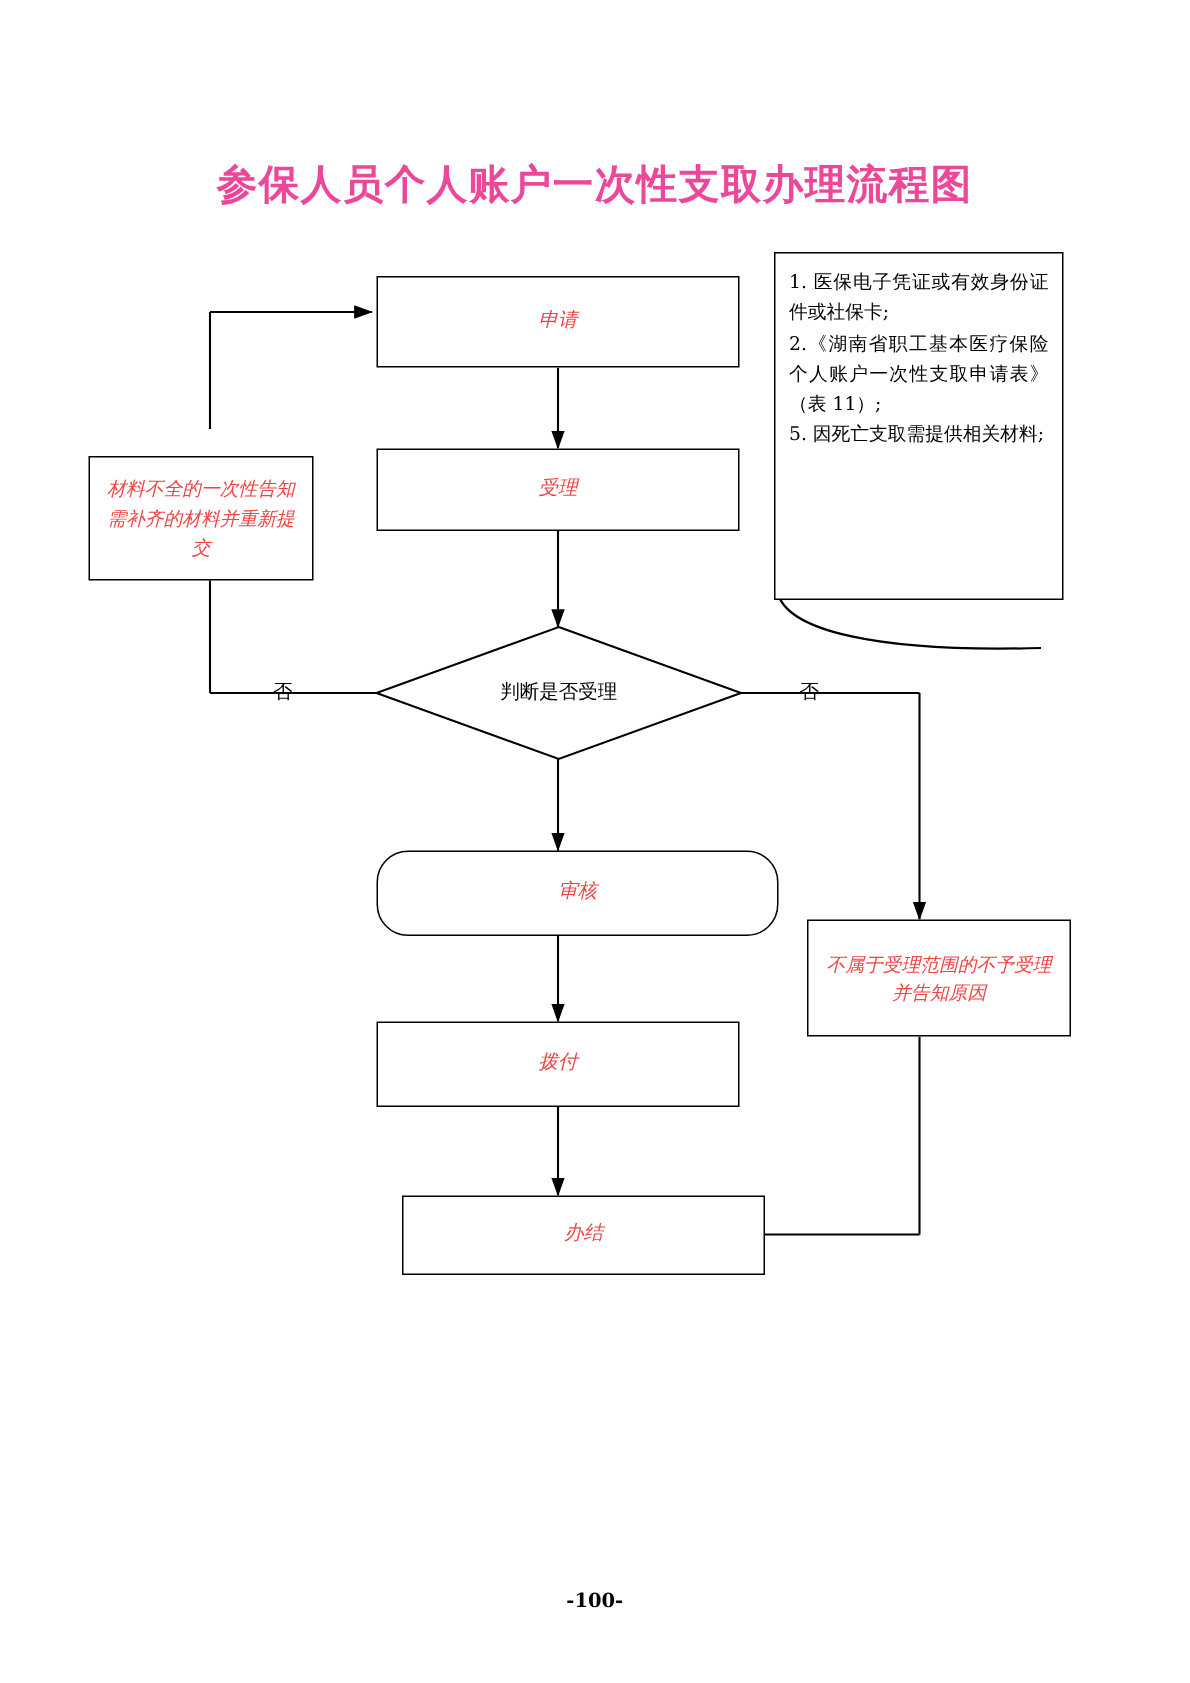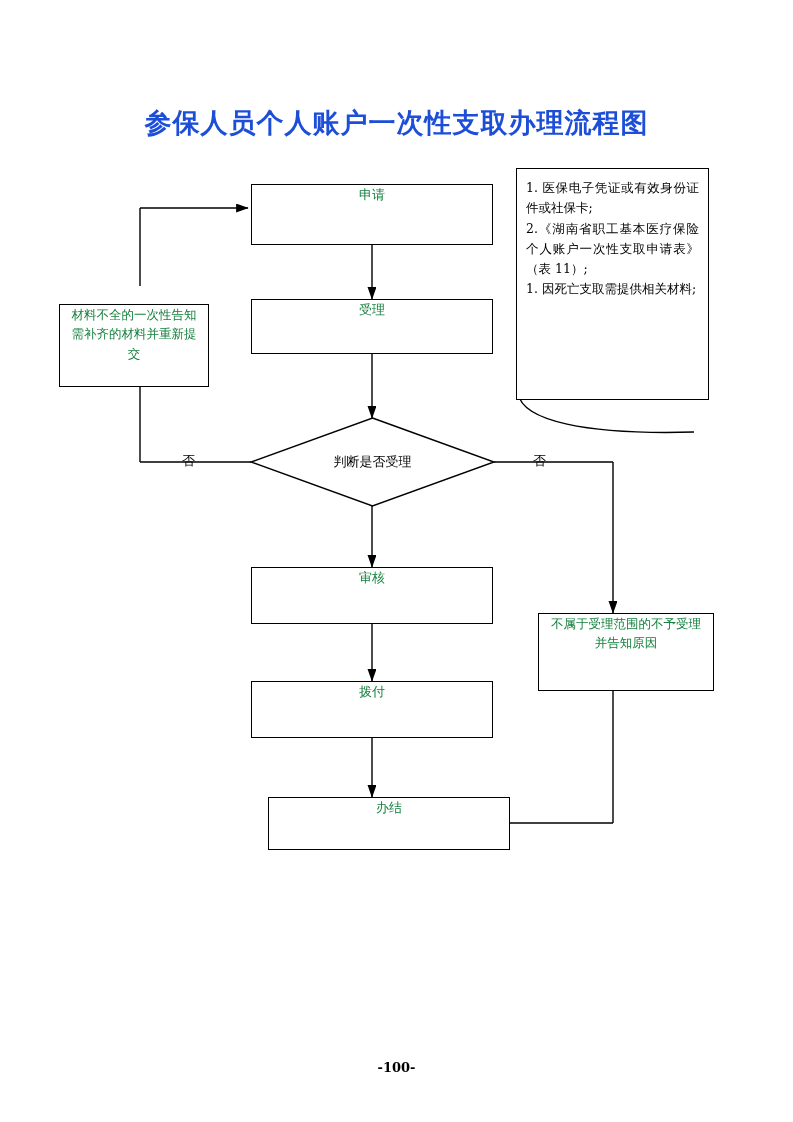--- a/index.html
+++ b/index.html
@@ -22,35 +22,36 @@
   #title {
     position: absolute;
     top: 105px;
     left: 0;
     width: 793px;
     text-align: center;
     font-family: "DejaVu Serif", "Liberation Serif", serif;
     font-weight: bold;
     font-size: 27px;
     letter-spacing: 1px;
-    color: #1d4ed8;
+    color: #ec4899;
   }
   .node {
     position: absolute;
     box-sizing: border-box;
     border: 1.5px solid #000;
     background: #fff;
     display: flex;
-    align-items: flex-start;
+    align-items: center;
     justify-content: center;
     text-align: center;
     font-family: "DejaVu Serif", "Liberation Serif", serif;
     font-size: 13px;
     line-height: 1.55;
-    color: #15803d;
+    color: #ef4444;
+    font-style: italic;
   }
   .node.small {
     font-size: 12.5px;
   }
   .node span { display: block; padding: 0 6px; }
 
   
   .diamond-wrap {
     position: absolute;
   }
@@ -180,21 +181,21 @@
     <span>材料不全的一次性告知需补齐的材料并重新提交</span>
   </div>
 
   <div class="diamond-wrap" style="left:251px; top:418px; width:243px; height:88px;">
     <svg width="243" height="88" viewBox="0 0 243 88">
       <polygon points="121.5,0 243,44 121.5,88 0,44" fill="#fff" stroke="#000" stroke-width="1.4"></polygon>
     </svg>
     <div class="diamond-label">判断是否受理</div>
   </div>
 
-  <div class="node" style="left:251px; top:567px; width:242px; height:57px;">
+  <div class="node" style="left:251px; top:567px; width:268px; height:57px;border-radius:21px;">
     <span>审核</span>
   </div>
 
   <div class="node" style="left:251px; top:681px; width:242px; height:57px;">
     <span>拨付</span>
   </div>
 
   <div class="node" style="left:268px; top:797px; width:242px; height:53px;">
     <span>办结</span>
   </div>
@@ -206,19 +207,19 @@
   <div class="edge-label" style="left:182px; top:452px;">否</div>
   <div class="edge-label" style="left:533px; top:452px;">否</div>
 
   <div id="note">
     <svg id="note-tail" viewBox="0 0 180 45">
       <path d="M2,0 C6,28 70,42 178,39" fill="#fff" stroke="#000" stroke-width="1.5"></path>
     </svg>
     <div class="note-body">
       <div>1. 医保电子凭证或有效身份证件或社保卡;</div>
       <div>2.《湖南省职工基本医疗保险个人账户一次性支取申请表》（表 11）;</div>
-      <div>1. 因死亡支取需提供相关材料;</div>
+      <div>5. 因死亡支取需提供相关材料;</div>
     </div>
   </div>
 
   <div id="page-number">-100-</div>
 
 </div>
 
 </body></html>

